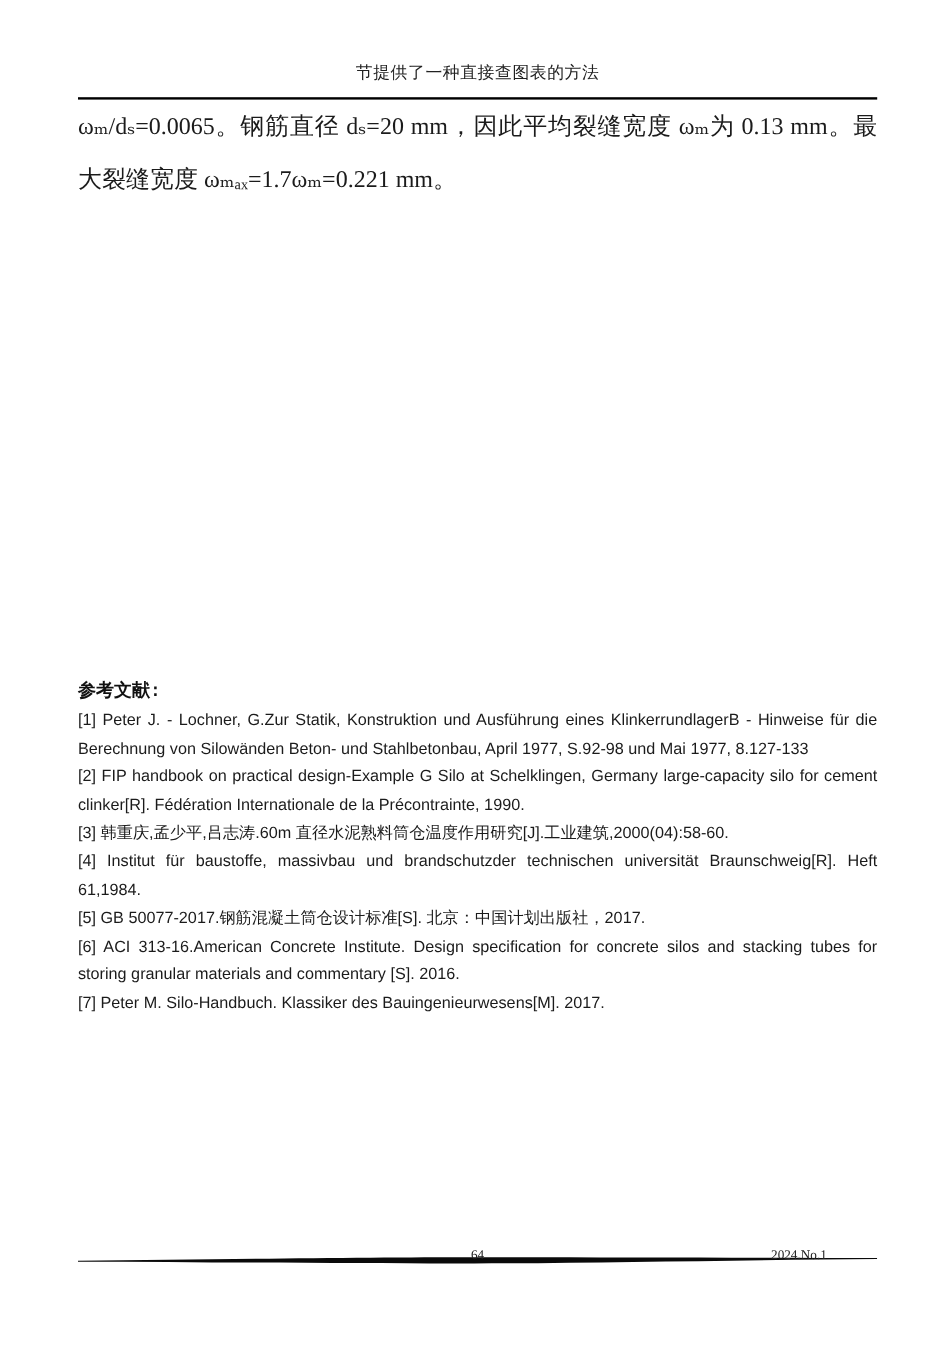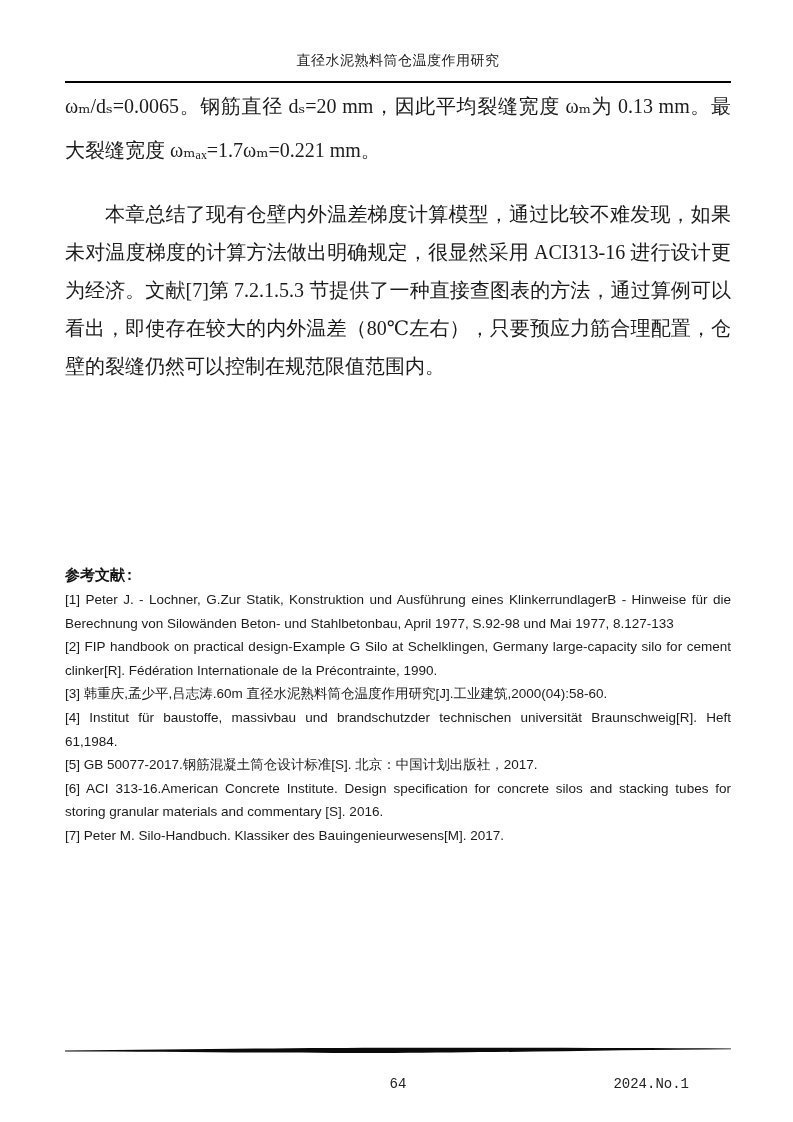--- a/index.html
+++ b/index.html
@@ -108,53 +108,52 @@
     width: 100%;
     height: 10px;
   }
   .footer-rule svg {
     display: block;
     width: 100%;
     height: 10px;
   }
   .footer-row {
     position: absolute;
-    top: 1076px;
+    top: 1040px;
     left: 0;
     width: 100%;
     height: 18px;
-    font-size: 14px;
-    font-family: Liberation Mono, monospace;
+    font-size: 11px;
+    font-family: Liberation Serif, serif;
     color: #222222;
   }
   .page-number {
     position: absolute;
     left: 0;
     width: 100%;
     text-align: center;
   }
   .issue-label {
     position: absolute;
     right: 42px;
     top: 0;
   }
 </style>
 </head>
 <body>
 
 <div class="content">
 
-  <div class="header-title">直径水泥熟料筒仓温度作用研究</div>
+  <div class="header-title">节提供了一种直接查图表的方法</div>
 
   <div class="header-rule"></div>
 
   <div class="para-formula">ωₘ/dₛ=0.0065。钢筋直径 dₛ=20 mm，因此平均裂缝宽度 ωₘ为 0.13 mm。最大裂缝宽度 ωₘₐₓ=1.7ωₘ=0.221 mm。</div>
 
 
-  <div class="para-body">本章总结了现有仓壁内外温差梯度计算模型，通过比较不难发现，如果未对温度梯度的计算方法做出明确规定，很显然采用 ACI313-16 进行设计更为经济。文献[7]第 7.2.1.5.3 节提供了一种直接查图表的方法，通过算例可以看出，即使存在较大的内外温差（80℃左右），只要预应力筋合理配置，仓壁的裂缝仍然可以控制在规范限值范围内。</div>
 
   <div class="refs-heading">参考文献:</div>
 
   <div class="refs-list">
     <p>[1] Peter J. - Lochner, G.Zur Statik, Konstruktion und Ausführung eines KlinkerrundlagerB - Hinweise für die Berechnung von Silowänden Beton- und Stahlbetonbau, April 1977, S.92-98 und Mai 1977, 8.127-133</p>
     <p>[2] FIP handbook on practical design-Example G Silo at Schelklingen, Germany large-capacity silo for cement clinker[R]. Fédération Internationale de la Précontrainte, 1990.</p>
     <p>[3] 韩重庆,孟少平,吕志涛.60m 直径水泥熟料筒仓温度作用研究[J].工业建筑,2000(04):58-60.</p>
     <p>[4] Institut für baustoffe, massivbau und brandschutzder technischen universität Braunschweig[R]. Heft 61,1984.</p>
     <p>[5] GB 50077-2017.钢筋混凝土筒仓设计标准[S]. 北京：中国计划出版社，2017.</p>
     <p>[6] ACI 313-16.American Concrete Institute. Design specification for concrete silos and stacking tubes for storing granular materials and commentary [S]. 2016.</p>

